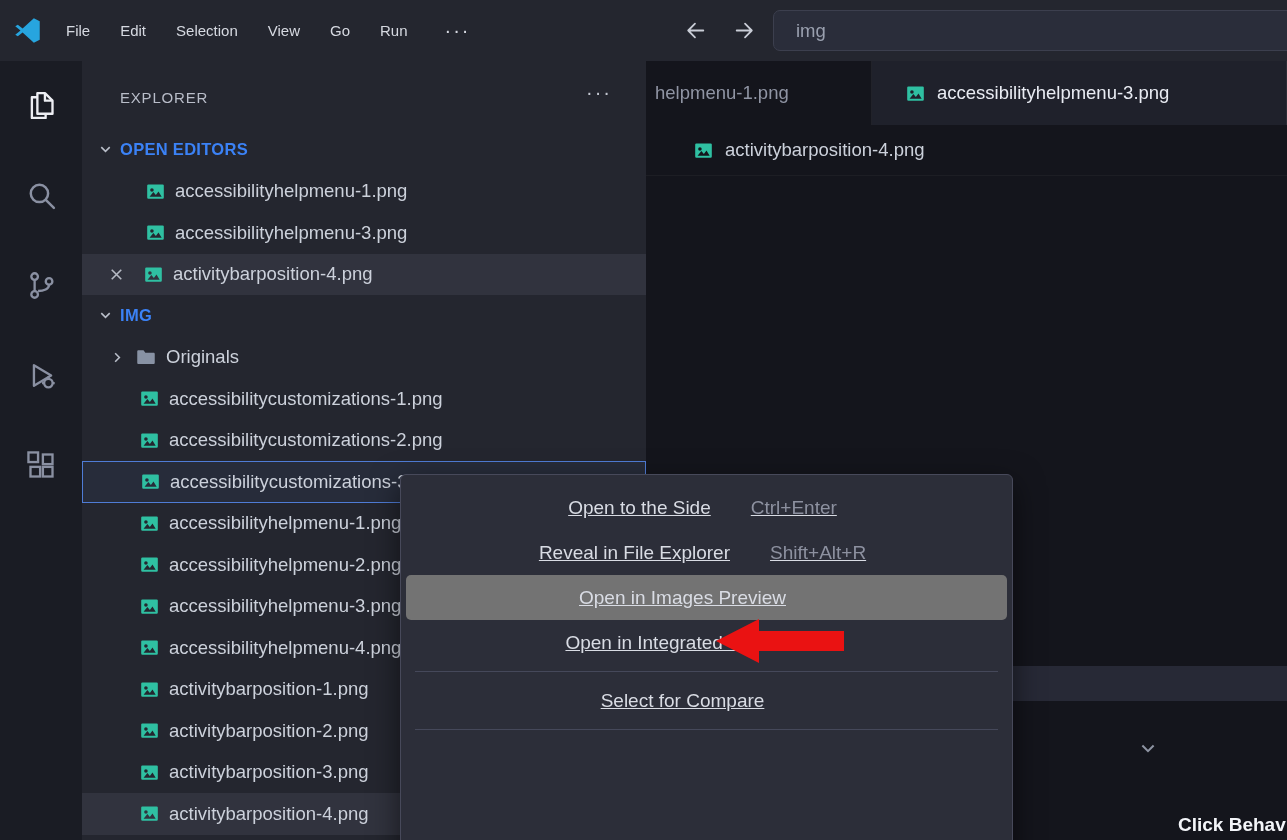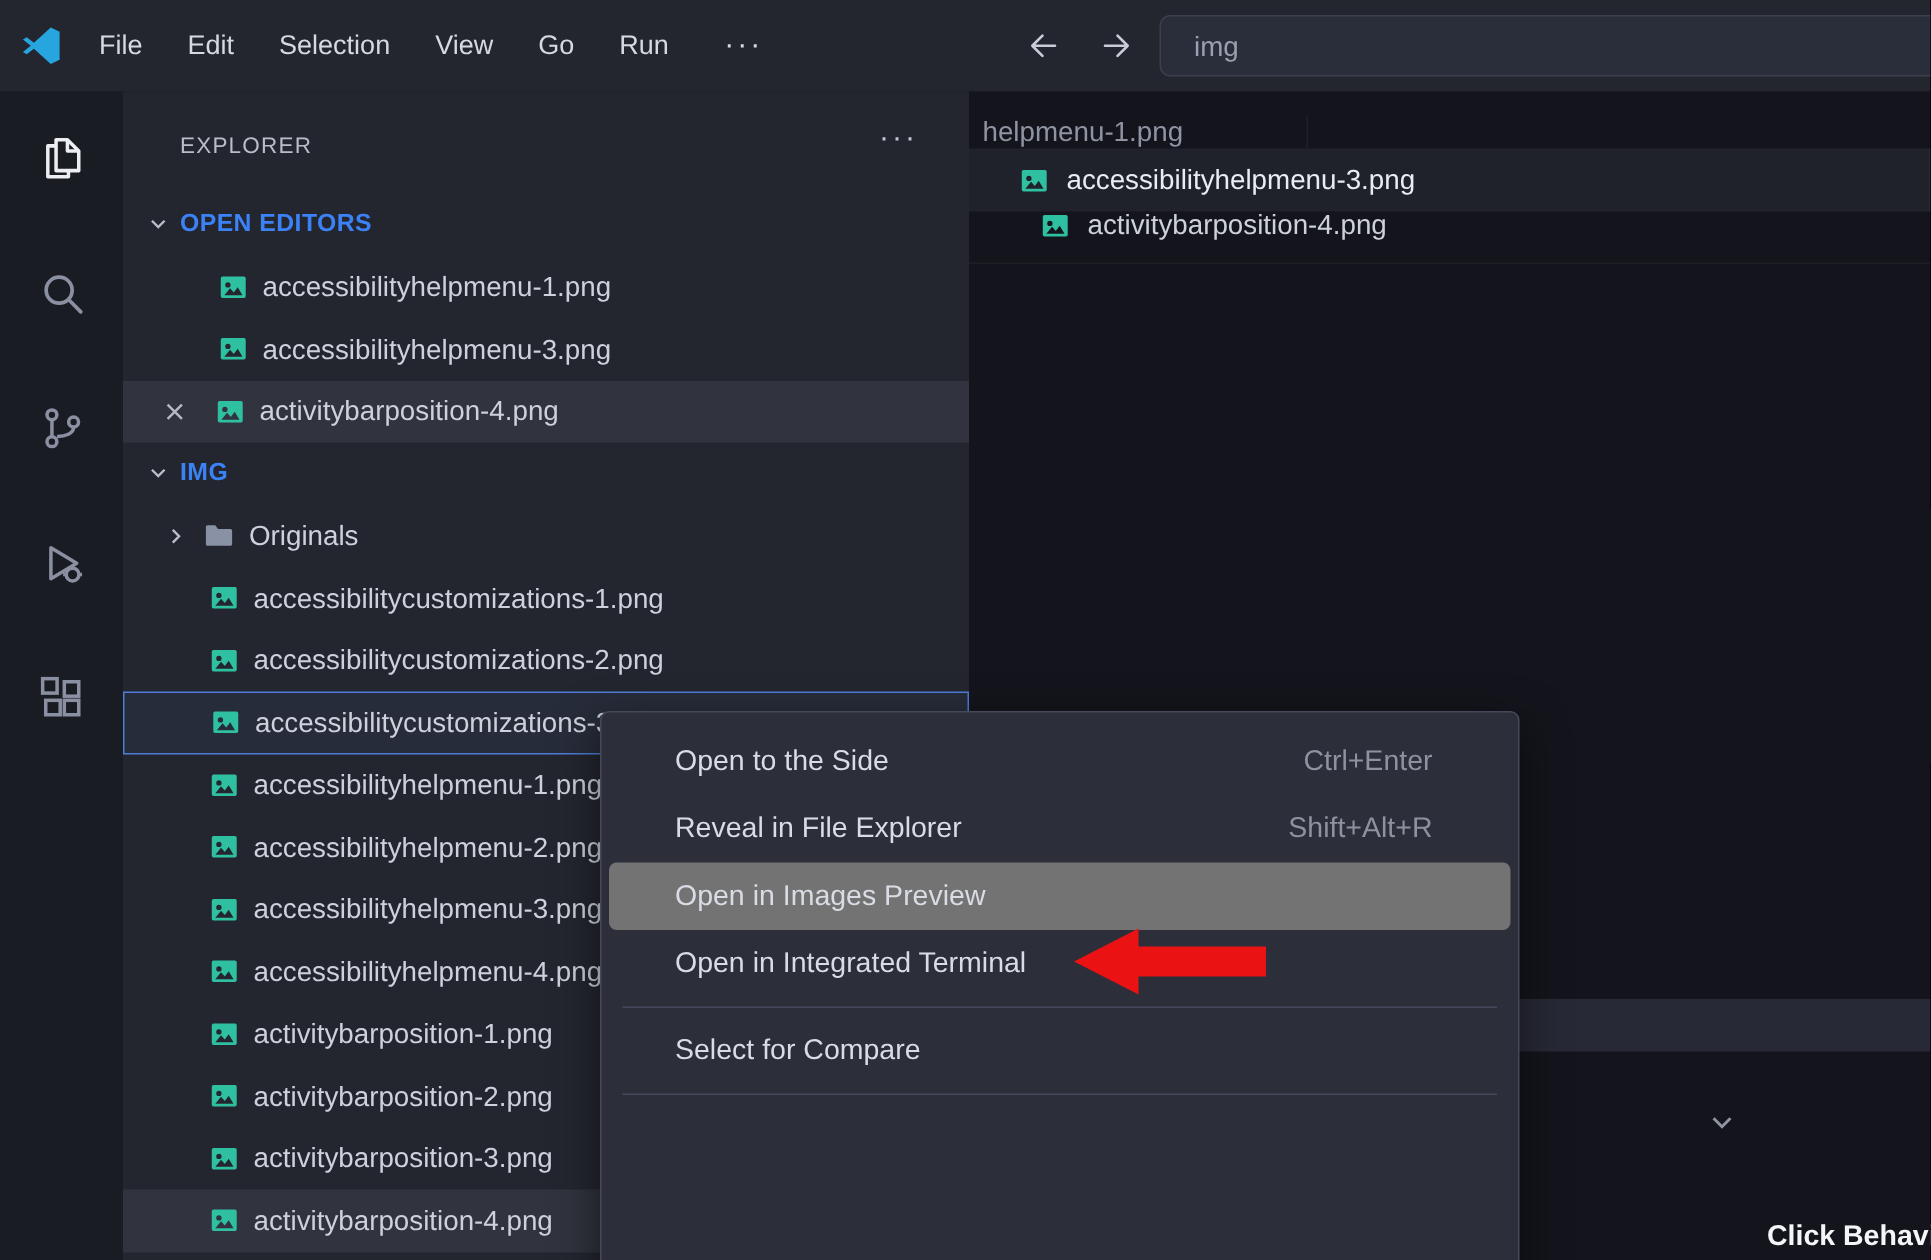--- a/index.html
+++ b/index.html
@@ -6,21 +6,21 @@
   .stage{position:relative;width:1287px;height:840px;overflow:hidden;
          background:#14151c;color:#ced2dc;
          font-family:"Liberation Sans",sans-serif;}
   .stage *{box-sizing:border-box;}
 
   
   .titlebar{position:absolute;left:0;top:0;width:100%;height:61px;background:#24262f;
             display:flex;align-items:center;}
   .logo{margin-left:14px;width:27px;height:27px;display:flex;align-items:center;}
   .menubar{display:flex;align-items:center;height:100%;margin-left:10px;}
-  .menu-item{padding:0 15px;font-size:18px;color:#d6d9e1;cursor:default;}
+  .menu-item{padding:0 15px;font-size:15px;color:#d6d9e1;cursor:default;}
   .menu-item.more{font-size:20px;letter-spacing:2px;margin-left:10px;padding:0 12px;}
   .nav-arrow{position:absolute;top:0;height:61px;display:flex;align-items:center;color:#c9cdd7;}
   .nav-arrow.back{left:683px;}
   .nav-arrow.fwd{left:732px;}
   .searchbox{position:absolute;left:773px;top:10px;height:41px;width:530px;
              background:#2a2d3a;border:1px solid #3c3f4e;border-radius:7px;
              display:flex;align-items:center;padding-left:22px;
              font-size:18.5px;color:#9aa0af;}
 
   
@@ -49,43 +49,43 @@
   .row-label{margin-left:10px;}
   .folder-row{padding-left:28px;}
   .folder-row .chev{margin-left:0;}
   .folder-row .fico{margin-left:10px;}
   .file-row{padding-left:58px;}
   .file-row.focused{border:1px solid #4f7cd6;background:rgba(79,124,214,0.07);}
   .file-row.selected{background:#31333e;}
 
   
   .editor{position:absolute;left:646px;top:61px;right:0;bottom:0;background:#14151c;}
-  .tabrow1{position:absolute;left:0;top:16px;right:0;height:64px;display:flex;flex-direction:column;}
+  .tabrow1{position:absolute;left:0;top:0;right:0;height:64px;display:flex;}
   .tab{display:flex;align-items:center;font-size:18.5px;color:#8f94a3;
        border-right:1px solid rgba(255,255,255,.06);white-space:nowrap;}
   .tab.inactive1{width:226px;padding-left:9px;overflow:hidden;}
   .tab.active{flex:1;background:#1f212b;color:#e9ecf3;padding-left:34px;}
   .tab .fico{margin-right:12px;}
   .tabrow2{position:absolute;left:0;top:64px;right:0;height:51px;display:flex;
            border-bottom:1px solid rgba(255,255,255,.04);}
   .tab2{display:flex;align-items:center;padding-left:48px;padding-right:40px;
         color:#ccd1db;font-size:18.5px;white-space:nowrap;}
   .tab2 .fico{margin-right:12px;}
   .preview-band{position:absolute;left:250px;right:0;top:605px;height:35px;background:#272936;}
   .preview-chev{position:absolute;left:492px;top:677px;color:#8e94a3;display:flex;}
   .preview-text{position:absolute;left:532px;top:753px;font-weight:700;font-size:19px;
                 color:#f3f5f9;white-space:nowrap;}
 
   
   .context-menu{position:absolute;left:400px;top:474px;width:613px;height:420px;
                 background:#2c2e39;border:1px solid #47495a;border-radius:6px;
                 box-shadow:0 10px 30px rgba(0,0,0,.55);padding-top:10px;z-index:50;
                 font-size:19px;color:#d9dce4;}
-  .cm-item{height:45px;display:flex;align-items:center;justify-content:space-between;
-           padding:0 52px 0 44px;margin:0 5px;border-radius:5px;white-space:nowrap;}
+  .cm-item{height:45px;display:flex;align-items:center;justify-content:center;
+           padding:0 52px 0 44px;margin:0 5px;border-radius:5px;white-space:nowrap;text-decoration:underline;}
   .cm-item.hl{background:#737373;}
   .cm-item .sc{color:#8d91a0;margin-left:40px;}
   .cm-sep{height:1px;background:#45485a;margin:6px 14px;}
 
   
   .red-arrow{position:absolute;left:714px;top:617px;z-index:60;}
 </style>
 </head>
 <body>
 

